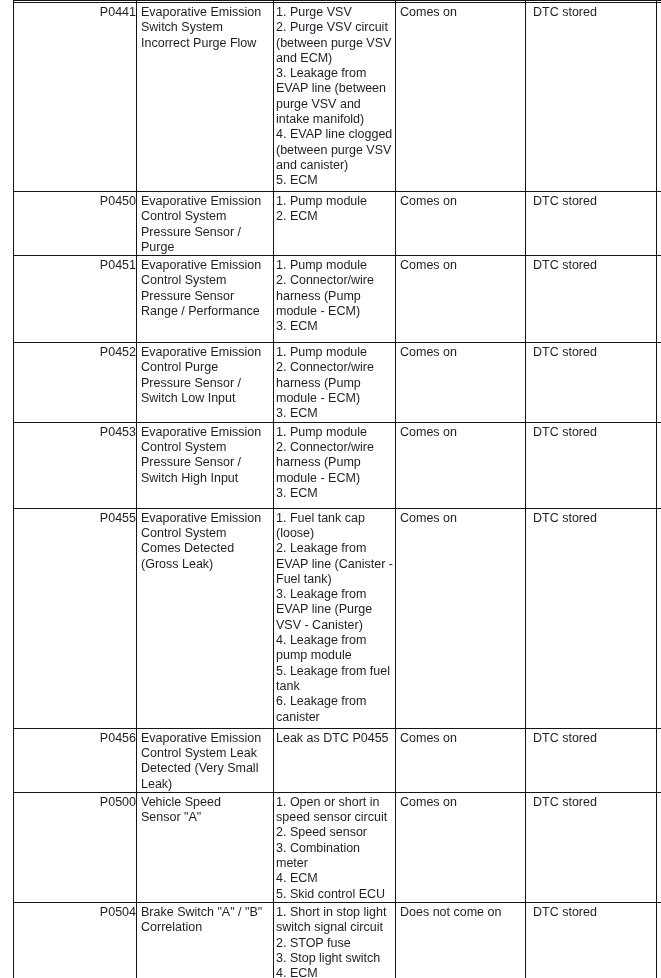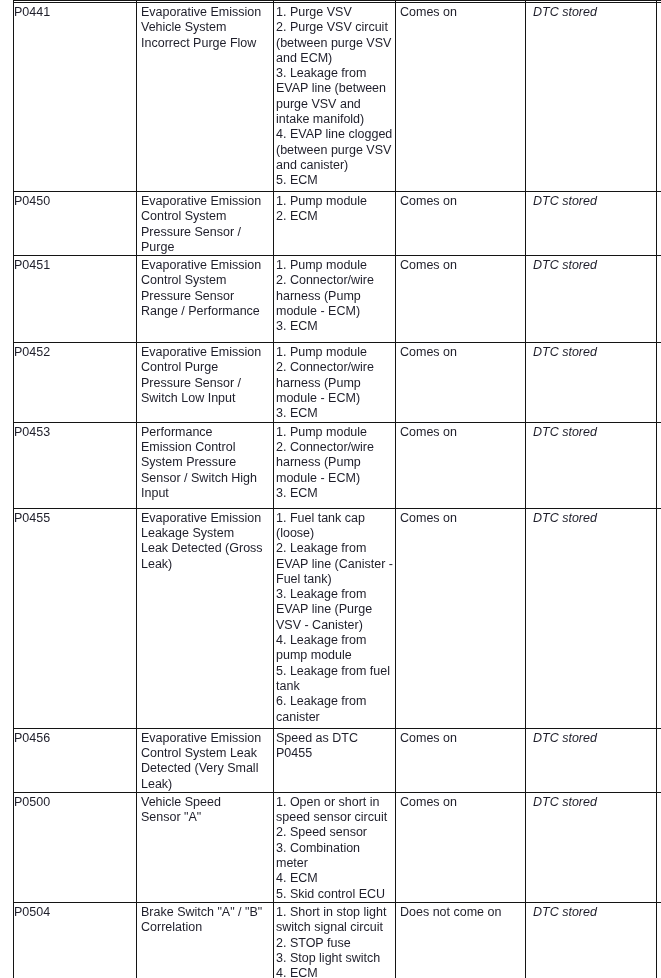--- a/index.html
+++ b/index.html
@@ -38,25 +38,25 @@
   tbody tr:nth-child(2)  { height: 189px; }
   tbody tr:nth-child(3)  { height: 64px;  }
   tbody tr:nth-child(4)  { height: 87px;  }
   tbody tr:nth-child(5)  { height: 79px;  }
   tbody tr:nth-child(6)  { height: 86px;  }
   tbody tr:nth-child(7)  { height: 220px; }
   tbody tr:nth-child(8)  { height: 64px;  }
   tbody tr:nth-child(9)  { height: 100px; }
   tbody tr:nth-child(10) { height: 79px;  }
 
-  td.c-code   { text-align: left; padding: 2px 0 0 0; }
+  td.c-code   { text-align: right; padding: 2px 0 0 0; }
   td.c-desc   { padding: 2px 10px 0 4px; }
   td.c-causes { padding: 2px 0 0 2px; white-space: pre-line; }
   td.c-mil    { padding: 2px 2px 0 4px; }
-  td.c-mem    { padding: 2px 2px 0 7px; font-style: italic; }
+  td.c-mem    { padding: 2px 2px 0 7px; }
   td.c-cut    { padding: 0; }
 </style>
 </head>
 <body style="background: rgb(255, 255, 255);">
 
 <div class="page">
   <table class="dtc-table" style="color: rgb(30, 30, 42);">
     <colgroup>
       <col style="width:123px">
       <col style="width:137px">
@@ -69,21 +69,21 @@
       <tr class="sliver">
         <td></td>
         <td></td>
         <td></td>
         <td></td>
         <td></td>
         <td></td>
       </tr>
     <tr>
     <td class="c-code">P0441</td>
-    <td class="c-desc">Evaporative Emission Vehicle System Incorrect Purge Flow</td>
+    <td class="c-desc">Evaporative Emission Switch System Incorrect Purge Flow</td>
     <td class="c-causes">1. Purge VSV
 2. Purge VSV circuit (between purge VSV and ECM)
 3. Leakage from EVAP line (between purge VSV and intake manifold)
 4. EVAP line clogged (between purge VSV and canister)
 5. ECM</td>
     <td class="c-mil">Comes on</td>
     <td class="c-mem">DTC stored</td>
     <td class="c-cut"></td>
   </tr>
         <tr>
@@ -110,45 +110,45 @@
     <td class="c-desc">Evaporative Emission Control Purge Pressure Sensor / Switch Low Input</td>
     <td class="c-causes">1. Pump module
 2. Connector/wire harness (Pump module - ECM)
 3. ECM</td>
     <td class="c-mil">Comes on</td>
     <td class="c-mem">DTC stored</td>
     <td class="c-cut"></td>
   </tr>
         <tr>
     <td class="c-code">P0453</td>
-    <td class="c-desc">Performance Emission Control System Pressure Sensor / Switch High Input</td>
+    <td class="c-desc">Evaporative Emission Control System Pressure Sensor / Switch High Input</td>
     <td class="c-causes">1. Pump module
 2. Connector/wire harness (Pump module - ECM)
 3. ECM</td>
     <td class="c-mil">Comes on</td>
     <td class="c-mem">DTC stored</td>
     <td class="c-cut"></td>
   </tr>
         <tr>
     <td class="c-code">P0455</td>
-    <td class="c-desc">Evaporative Emission Leakage System Leak Detected (Gross Leak)</td>
+    <td class="c-desc">Evaporative Emission Control System Comes Detected (Gross Leak)</td>
     <td class="c-causes">1. Fuel tank cap (loose)
 2. Leakage from EVAP line (Canister - Fuel tank)
 3. Leakage from EVAP line (Purge VSV - Canister)
 4. Leakage from pump module
 5. Leakage from fuel tank
 6. Leakage from canister</td>
     <td class="c-mil">Comes on</td>
     <td class="c-mem">DTC stored</td>
     <td class="c-cut"></td>
   </tr>
         <tr>
     <td class="c-code">P0456</td>
     <td class="c-desc">Evaporative Emission Control System Leak Detected (Very Small Leak)</td>
-    <td class="c-causes">Speed as DTC P0455</td>
+    <td class="c-causes">Leak as DTC P0455</td>
     <td class="c-mil">Comes on</td>
     <td class="c-mem">DTC stored</td>
     <td class="c-cut"></td>
   </tr>
         <tr>
     <td class="c-code">P0500</td>
     <td class="c-desc">Vehicle Speed Sensor "A"</td>
     <td class="c-causes">1. Open or short in speed sensor circuit
 2. Speed sensor
 3. Combination meter

